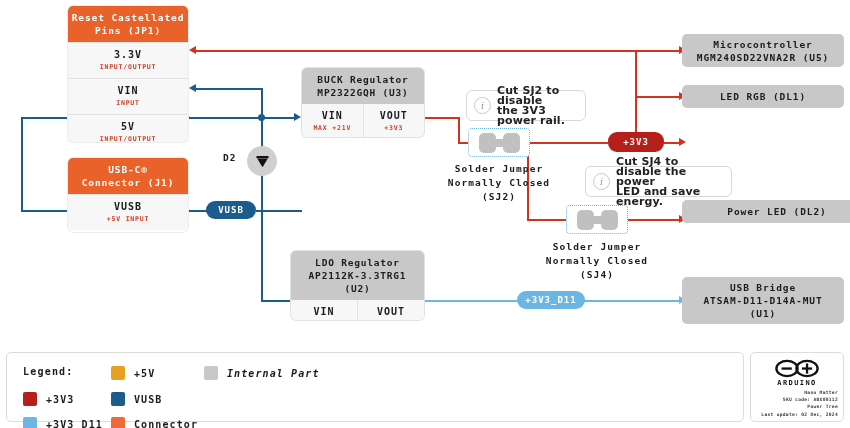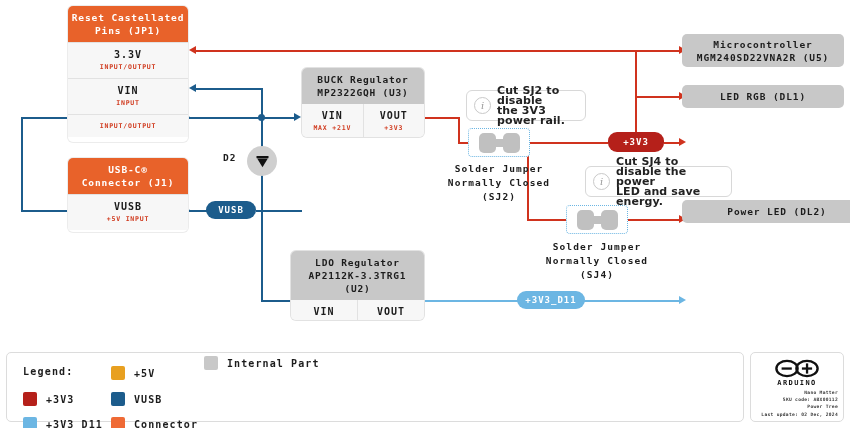--- a/index.html
+++ b/index.html
@@ -193,20 +193,21 @@
     </div>
     <div class="pinrow">
       <div class="pin-name">3.3V</div>
       <div class="pin-sub">INPUT/OUTPUT</div>
     </div>
     <div class="pinrow">
       <div class="pin-name">VIN</div>
       <div class="pin-sub">INPUT</div>
     </div>
     <div class="pinrow">
+      <div class="pin-name">5V</div>
       <div class="pin-sub">INPUT/OUTPUT</div>
     </div>
   </div>
 
   <div class="blk" style="left:68px;top:158px;width:120px;height:74px;box-shadow:0 0 0 1px #ececec;">
     <div class="blk-hdr hdr-orange">
       <div>USB-C®</div>
       <div>Connector (J1)</div>
     </div>
     <div class="pinrow">
@@ -308,20 +309,25 @@
 
   <div class="part" style="left:682px;top:85px;width:162px;height:23px;">
     <div>LED RGB (DL1)</div>
   </div>
 
 
   <div class="part" style="left:682px;top:200px;width:190px;height:23px;">
     <div>Power LED (DL2)</div>
   </div>
 
+  <div class="part" style="left:682px;top:277px;width:162px;height:47px;flex-direction:column;">
+    <div>USB Bridge</div>
+    <div>ATSAM-D11-D14A-MUT</div>
+    <div>(U1)</div>
+  </div>
 
   <div class="legend">
     <div class="lg-title">Legend:</div>
 
     <div class="lg-item" style="left:16px;top:39px;">
       <div class="sw" style="background:#b5201a;"></div>
       <div class="lg-lbl">+3V3</div>
     </div>
     <div class="lg-item" style="left:16px;top:64px;">
       <div class="sw" style="background:#6cb6e3;"></div>
@@ -334,21 +340,21 @@
     </div>
     <div class="lg-item" style="left:104px;top:39px;">
       <div class="sw" style="background:#1c5c8c;"></div>
       <div class="lg-lbl">VUSB</div>
     </div>
     <div class="lg-item" style="left:104px;top:64px;">
       <div class="sw" style="background:#ef6a35;"></div>
       <div class="lg-lbl">Connector</div>
     </div>
 
-    <div class="lg-item" style="left:197px;top:3px;">
+    <div class="lg-item" style="left:197px;top:13px;font-style:italic;">
       <div class="sw" style="background:#c8c8c8;"></div>
       <div class="lg-lbl">Internal Part</div>
     </div>
   </div>
 
   <div class="ard">
     <div class="ard-logo">
       <svg width="46" height="19" viewBox="0 0 46 19" aria-hidden="true">
         <g fill="none" stroke="#111" stroke-width="2.4">
           <ellipse cx="13" cy="9.5" rx="10.6" ry="7.6"></ellipse>

